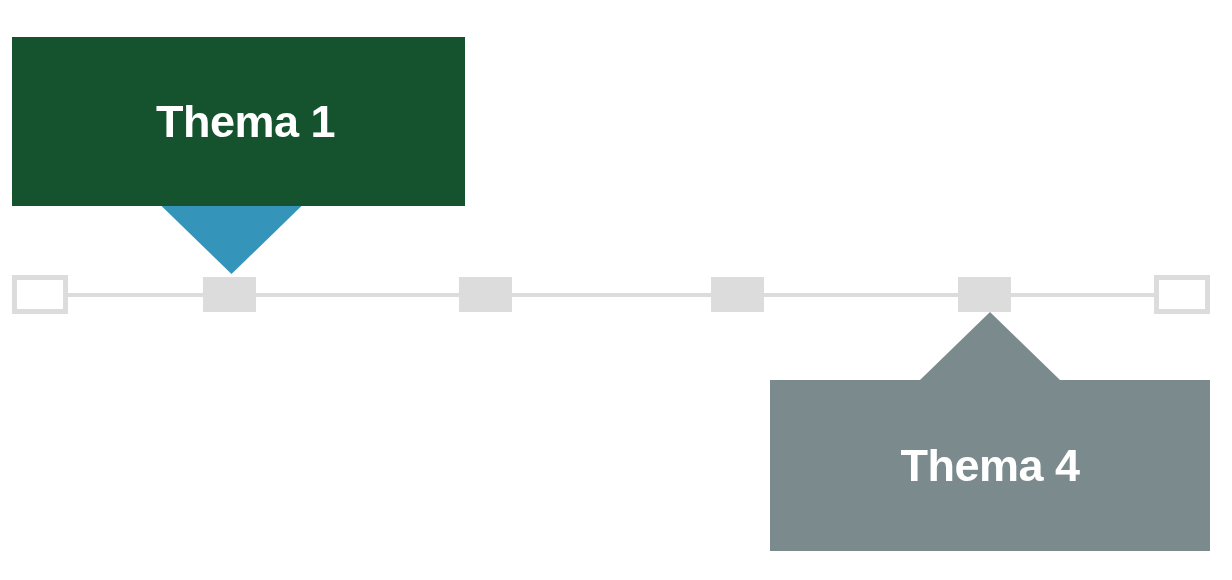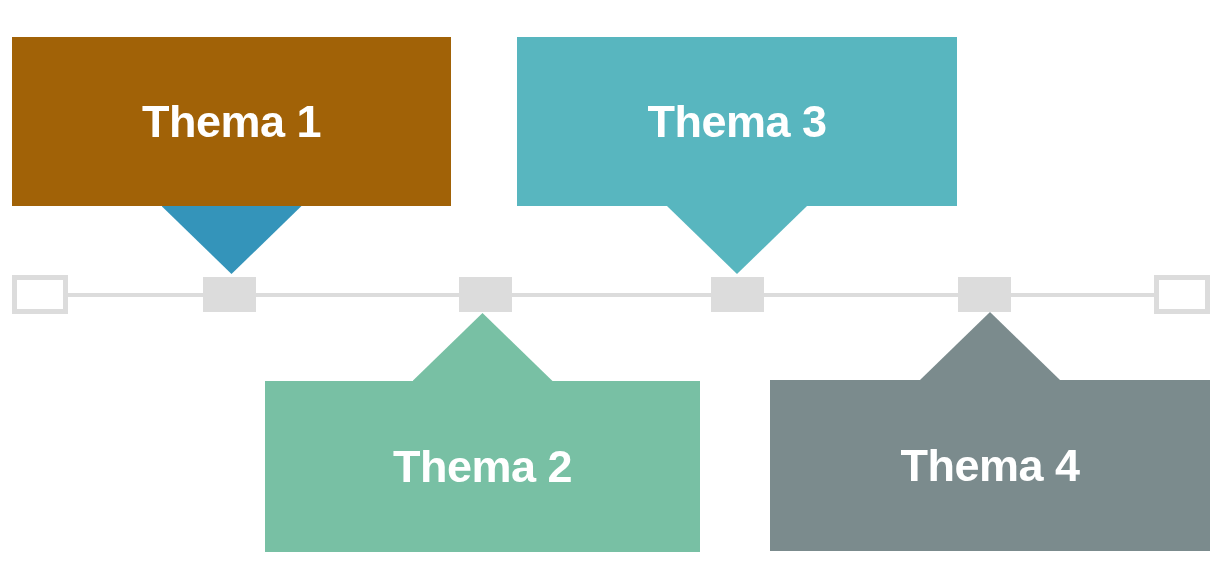--- a/index.html
+++ b/index.html
@@ -74,39 +74,27 @@
 
   <div class="tl-endpoint left" style="background-color: rgb(255, 255, 255); border-color: rgb(220, 220, 220);"></div>
   <div class="tl-endpoint right" style="background-color: rgb(255, 255, 255); border-color: rgb(220, 220, 220);"></div>
 
   <div class="tl-marker m1" style="background-color: rgb(220, 220, 220);"></div>
   <div class="tl-marker m2" style="background-color: rgb(220, 220, 220);"></div>
   <div class="tl-marker m3" style="background-color: rgb(220, 220, 220);"></div>
   <div class="tl-marker m4" style="background-color: rgb(220, 220, 220);"></div>
 
   <div class="callout above c1">
-    <div class="box" style="background-color: #a16207;">
+    <div class="box" style="background-color: #14532d; padding-left: 14px;">
       <span class="label" style="color: rgb(255, 255, 255);">Thema 1</span>
     </div>
     <div class="pointer down" style="background-color: rgb(52, 148, 186);"></div>
   </div>
 
-  <div class="callout below c2">
-    <div class="pointer up" style="background-color: rgb(120, 192, 164);"></div>
-    <div class="box" style="background-color: rgb(120, 192, 164);">
-      <span class="label" style="color: rgb(255, 255, 255);">Thema 2</span>
-    </div>
-  </div>
 
-  <div class="callout above c3">
-    <div class="box" style="background-color: rgb(88, 182, 191);">
-      <span class="label" style="color: rgb(255, 255, 255);">Thema 3</span>
-    </div>
-    <div class="pointer down" style="background-color: rgb(88, 182, 191);"></div>
-  </div>
 
   <div class="callout below c4">
     <div class="pointer up" style="background-color: rgb(123, 139, 141);"></div>
     <div class="box" style="background-color: rgb(123, 139, 141);">
       <span class="label" style="color: rgb(255, 255, 255);">Thema 4</span>
     </div>
   </div>
 
 </div>
 

